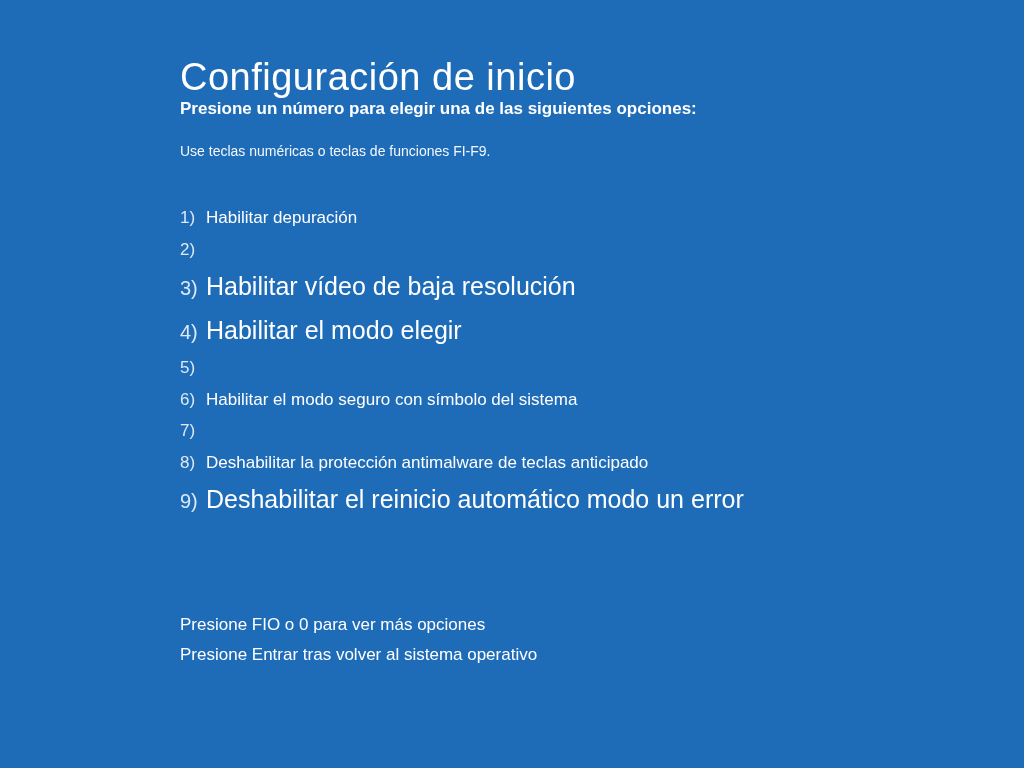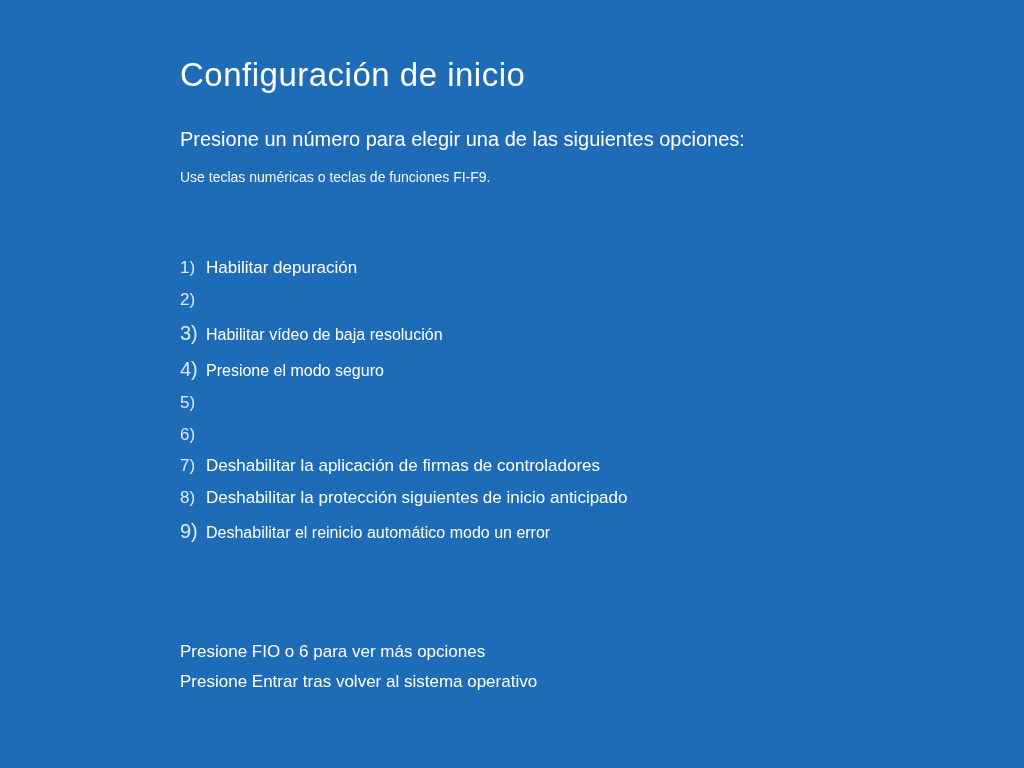--- a/index.html
+++ b/index.html
@@ -13,35 +13,34 @@
       background: #1e6cb8;
       font-family: 'Segoe UI', Tahoma, sans-serif;
       color: #ffffff;
       overflow: hidden;
       border-radius: 16px;
     }
     .container {
       padding: 56px 0 0 180px;
     }
     .title {
-      font-size: 33px;
+      font-size: 38px;
       font-weight: 300;
       letter-spacing: 0.5px;
-      margin-bottom: 34px;
     }
     .instruction {
-      font-size: 20px;
-      font-weight: 400;
-      margin-bottom: 18px;
+      font-size: 17px;
+      font-weight: 700;
+      margin-bottom: 24px;
     }
     .hint {
       font-size: 14px;
       font-weight: 400;
       opacity: 0.95;
-      margin-bottom: 70px;
+      margin-bottom: 46px;
     }
     .options {
       margin-bottom: 96px;
     }
     .option {
       display: flex;
       align-items: baseline;
       margin-bottom: 6px;
       line-height: 1.5;
     }
@@ -53,21 +52,21 @@
     }
     .option-label {
       font-size: 17px;
       font-weight: 400;
       text-align: right;
     }
     .option.emph .option-num {
       font-size: 20px;
     }
     .option.emph .option-label {
-      font-size: 16px;
+      font-size: 25px;
       font-weight: 400;
     }
     .footer-line {
       font-size: 17px;
       font-weight: 400;
       margin-bottom: 10px;
     }
   </style>
 </head>
 <body>
@@ -84,37 +83,37 @@
     </div>
     <div class="option">
       <span class="option-num">2)</span>
     </div>
     <div class="option emph">
       <span class="option-num">3)</span>
       <span class="option-label">Habilitar vídeo de baja resolución</span>
     </div>
     <div class="option emph">
       <span class="option-num">4)</span>
-      <span class="option-label">Presione el modo seguro</span>
+      <span class="option-label">Habilitar el modo elegir</span>
     </div>
     <div class="option">
       <span class="option-num">5)</span>
     </div>
     <div class="option">
       <span class="option-num">6)</span>
+      <span class="option-label">Habilitar el modo seguro con símbolo del sistema</span>
     </div>
     <div class="option">
       <span class="option-num">7)</span>
-      <span class="option-label">Deshabilitar la aplicación de firmas de controladores</span>
     </div>
     <div class="option">
       <span class="option-num">8)</span>
-      <span class="option-label">Deshabilitar la protección siguientes de inicio anticipado</span>
+      <span class="option-label">Deshabilitar la protección antimalware de teclas anticipado</span>
     </div>
     <div class="option emph">
       <span class="option-num">9)</span>
       <span class="option-label">Deshabilitar el reinicio automático modo un error</span>
     </div>
   </div>
 
-  <p class="footer-line">Presione FIO o 6 para ver más opciones</p>
+  <p class="footer-line">Presione FIO o 0 para ver más opciones</p>
   <p class="footer-line">Presione Entrar tras volver al sistema operativo</p>
 </div>
 
 </body></html>

